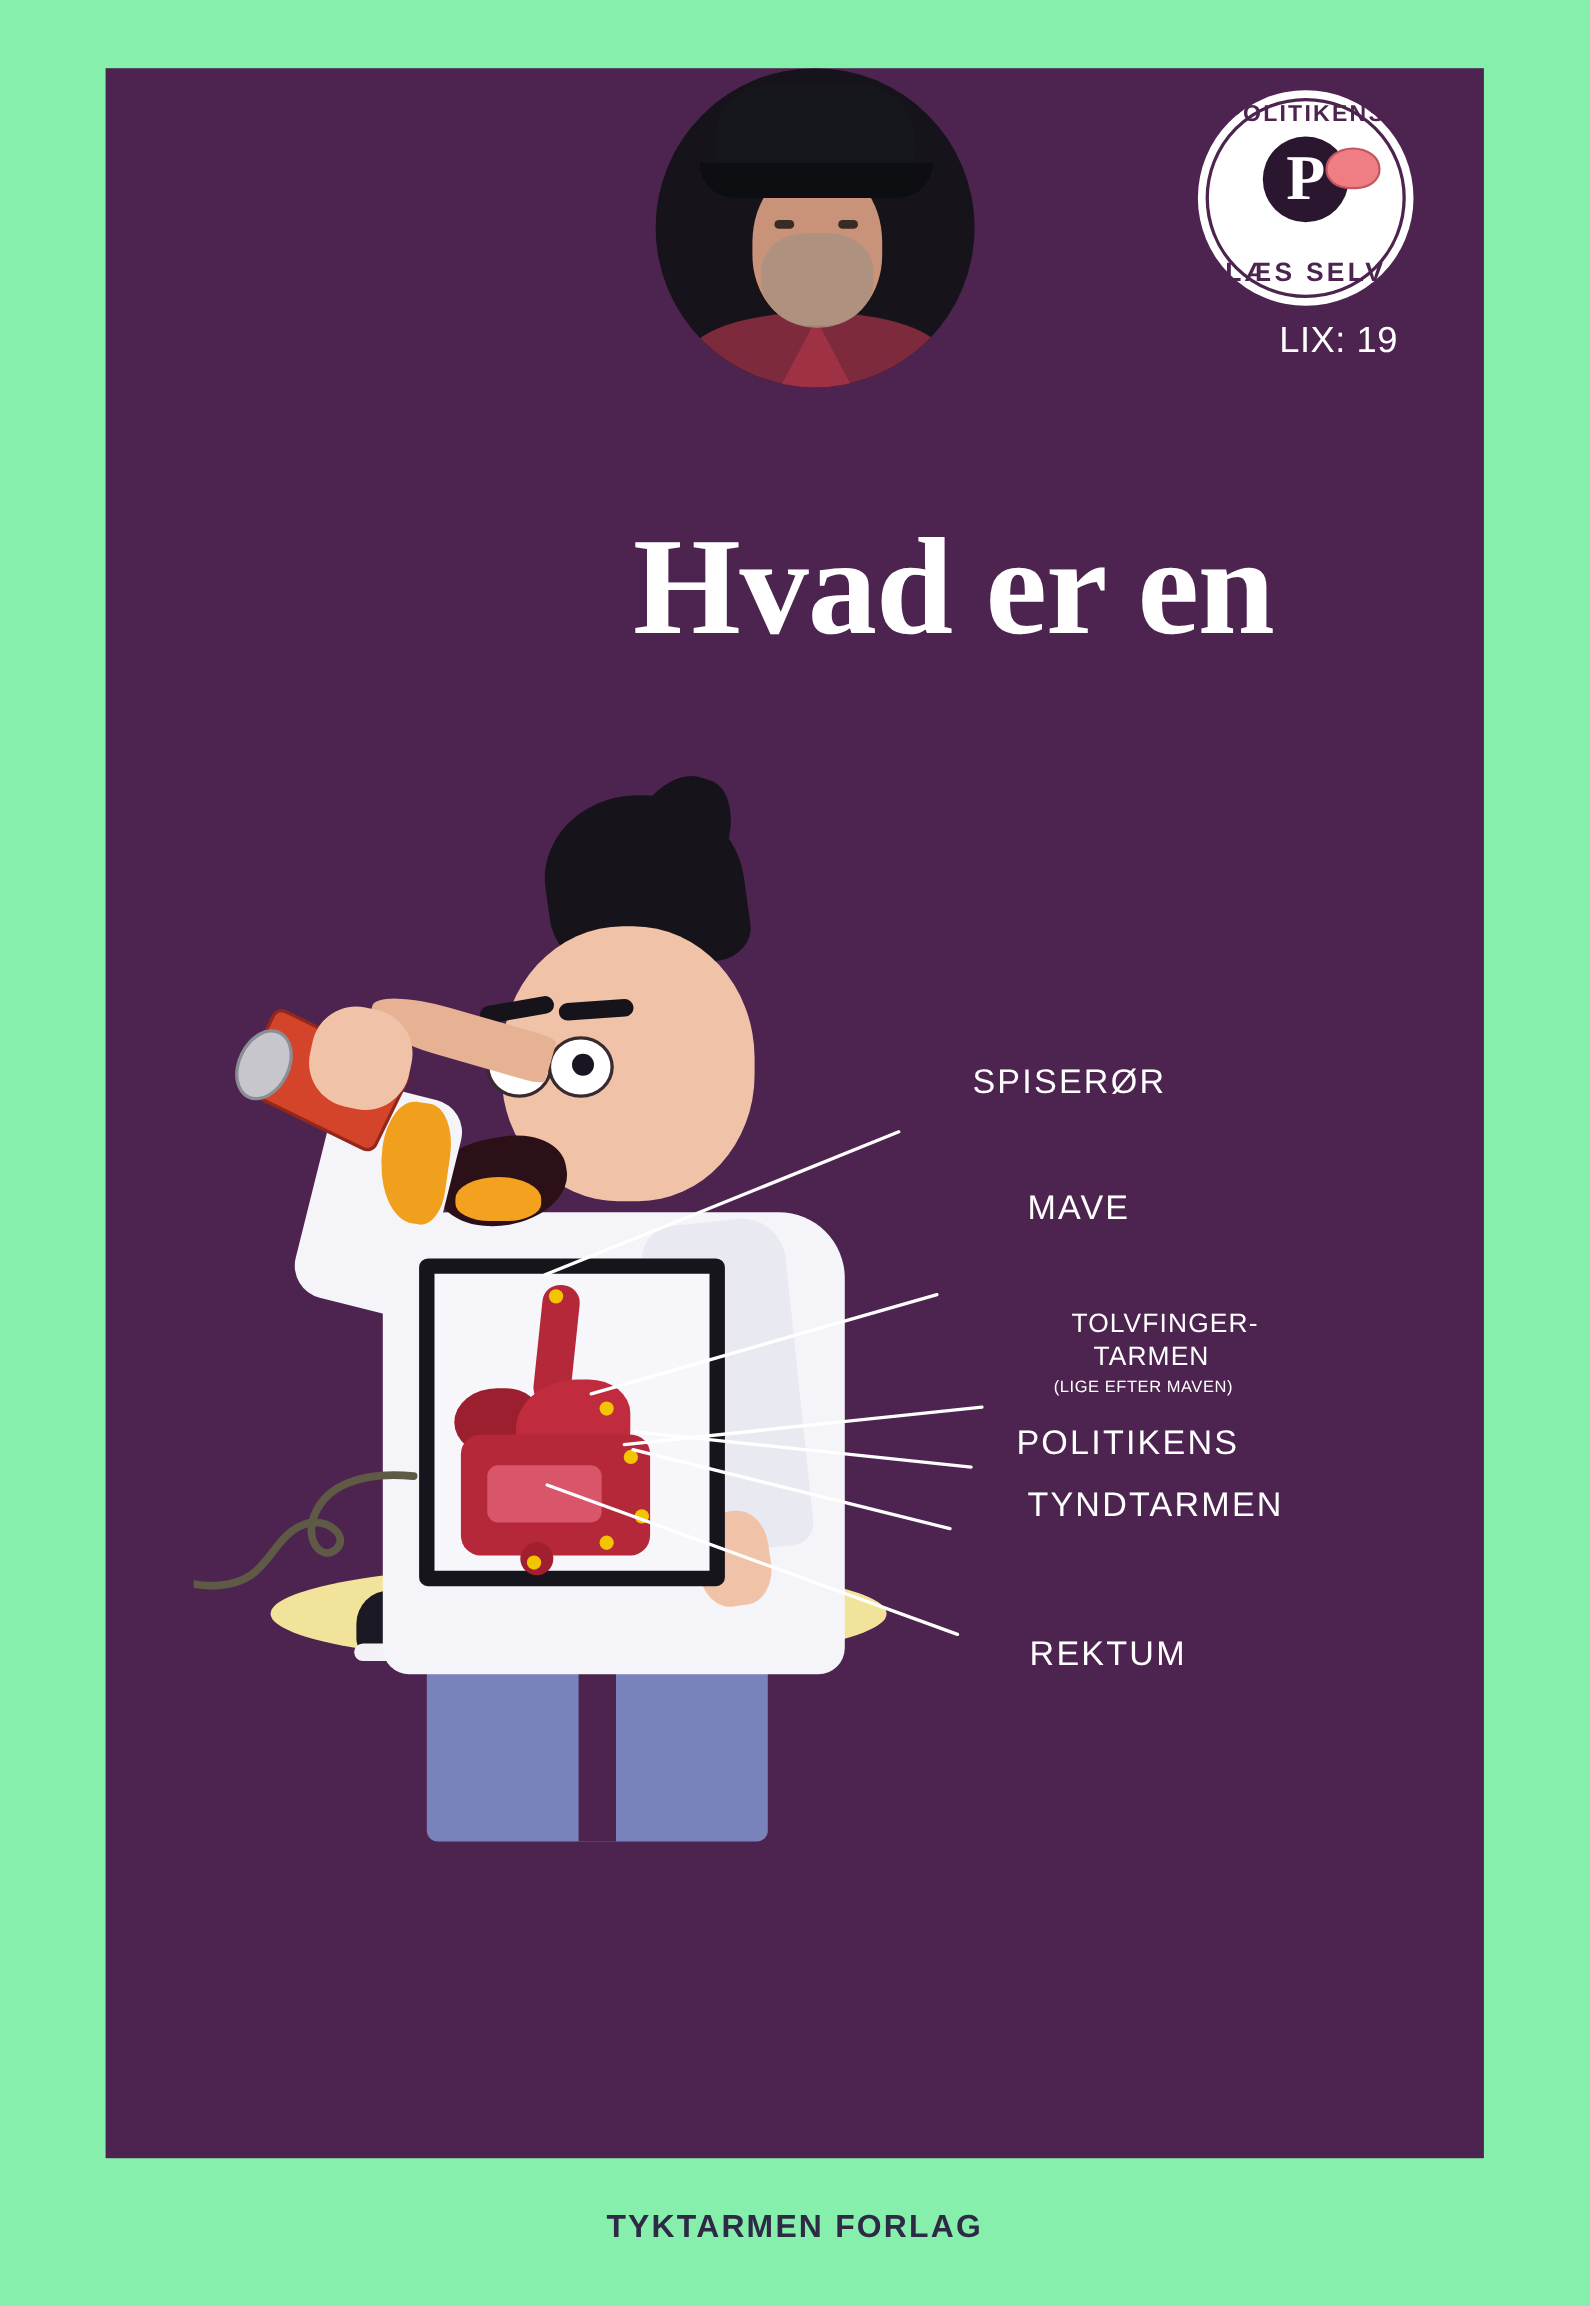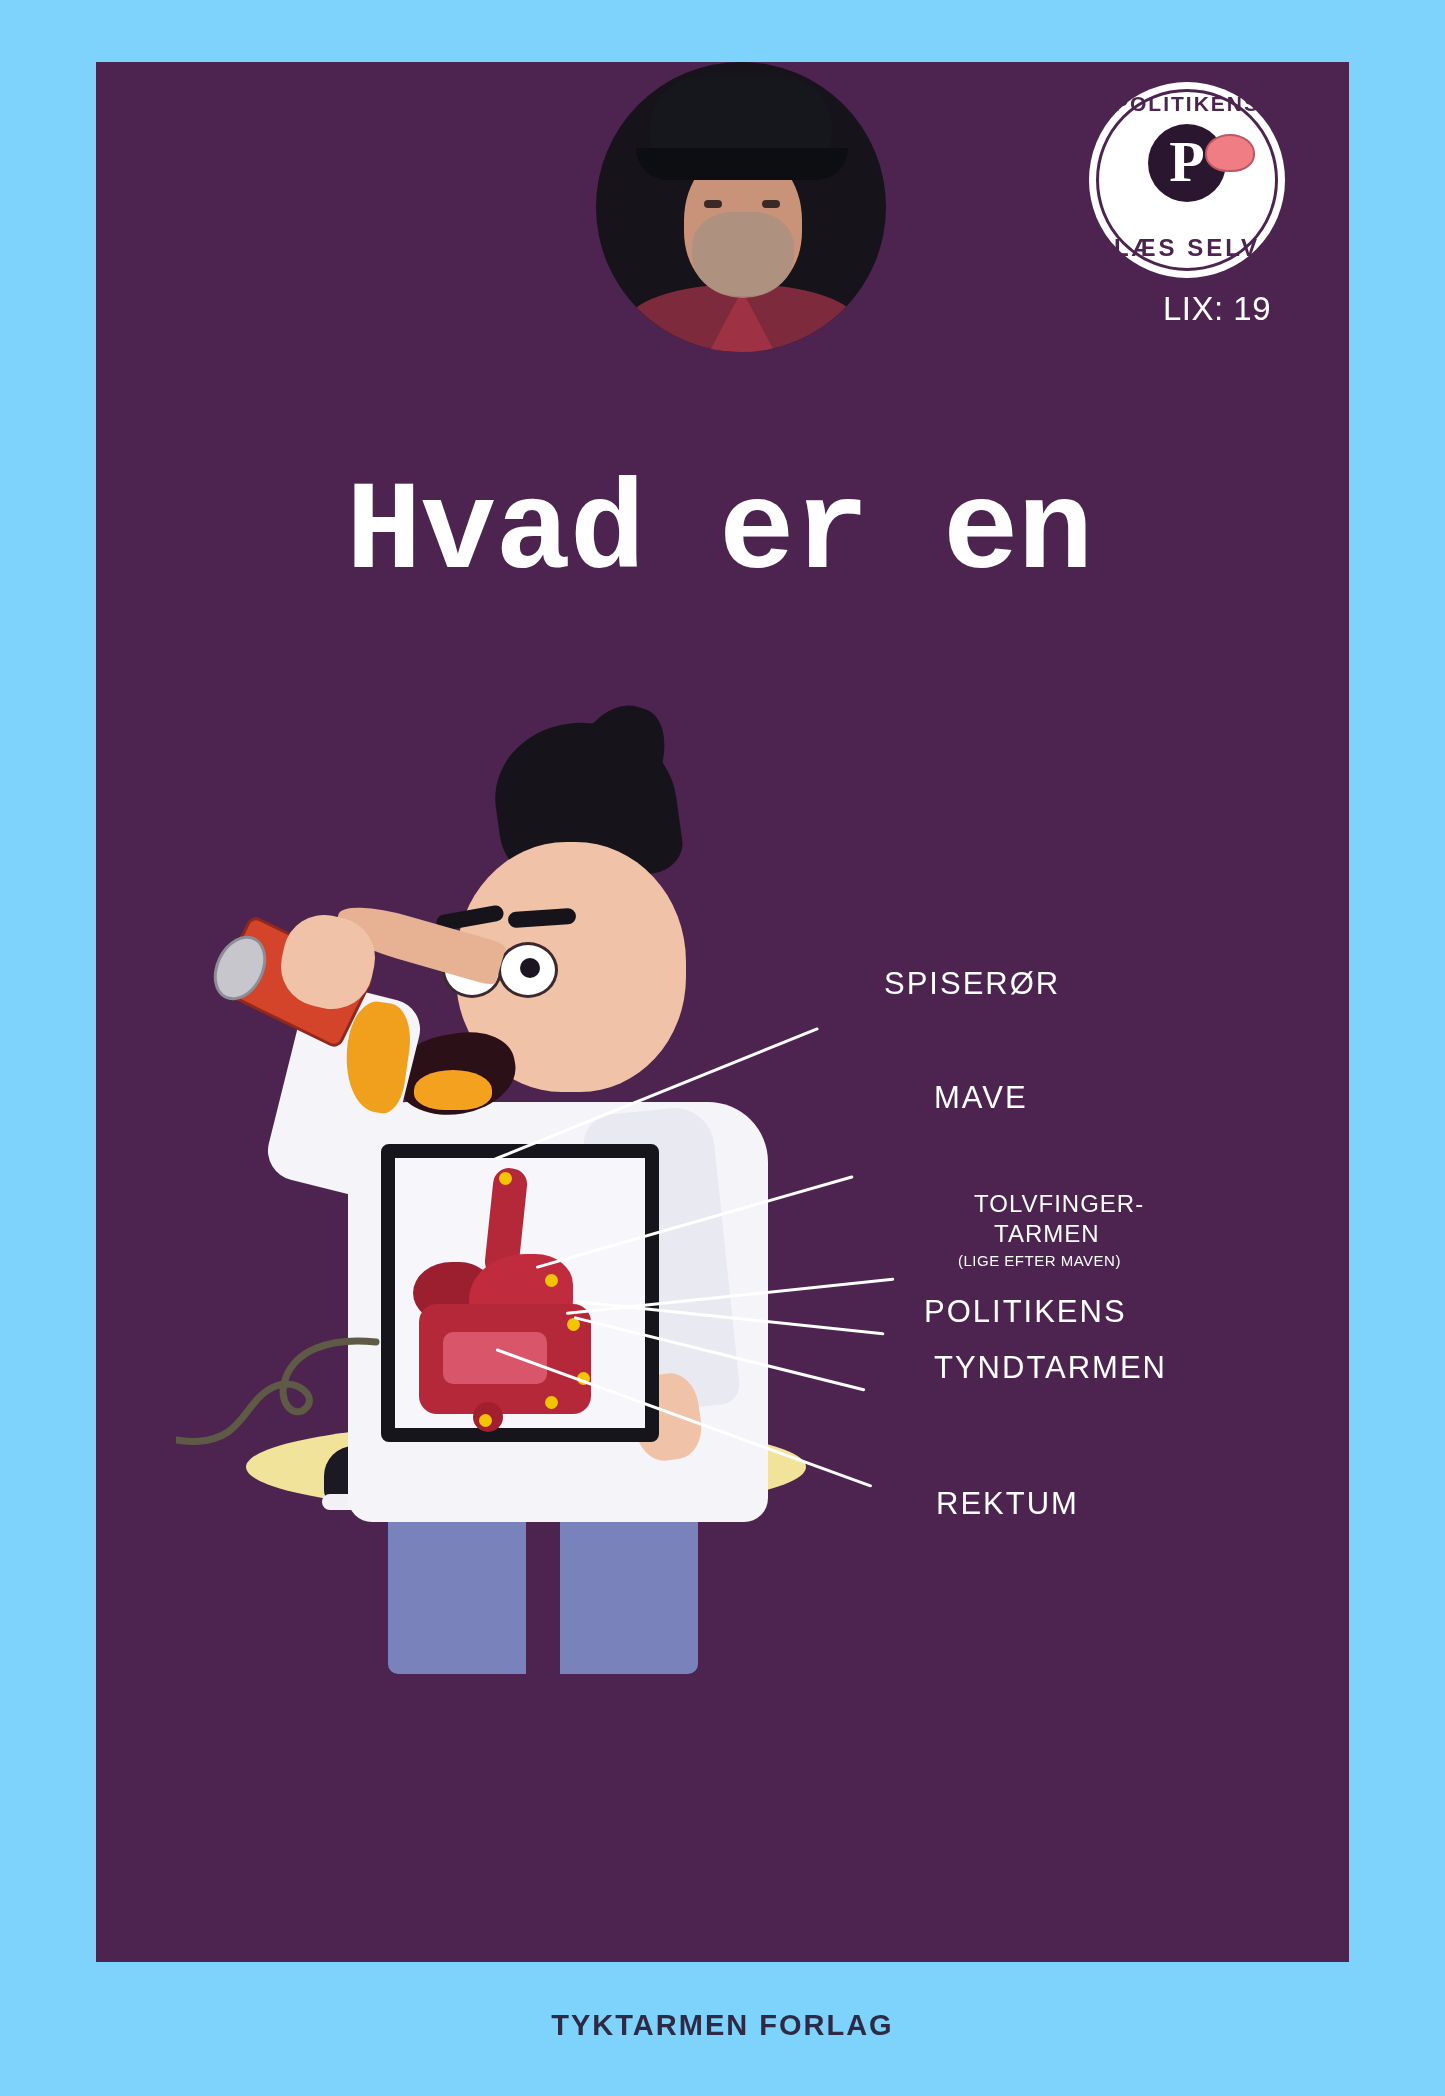--- a/index.html
+++ b/index.html
@@ -7,21 +7,21 @@
     padding: 0;
     background: #ffffff;
   }
   body {
     font-family: "Liberation Sans", sans-serif;
   }
   .page {
     position: relative;
     width: 1445px;
     height: 2096px;
-    background: #7dd3fc;
+    background: #86efac;
     overflow: hidden;
   }
   .cover {
     position: absolute;
     left: 96px;
     top: 62px;
     width: 1253px;
     height: 1900px;
     background: #4d2450;
     overflow: hidden;
@@ -181,29 +181,30 @@
     top: 340px;
     width: 100%;
     text-align: center;
     color: #ffffff;
     font-family: "DejaVu Sans", sans-serif;
     font-size: 58px;
     letter-spacing: 1px;
   }
   .title {
     position: absolute;
-    left: 250px;
+    left: 262px;
     top: 408px;
     width: 800px;
     color: #ffffff;
-    font-family: Liberation Mono, monospace;
+    font-family: Liberation Serif, serif;
     font-weight: bold;
     font-size: 126px;
     line-height: 1.02;
     letter-spacing: -1px;
+    text-align: right;
   }
   .title .l2 { display: block; }
 
   
   .illo { position: absolute; left: 0; top: 640px; width: 1253px; height: 1180px; }
 
   .ground {
     position: absolute;
     left: 150px;
     top: 720px;

